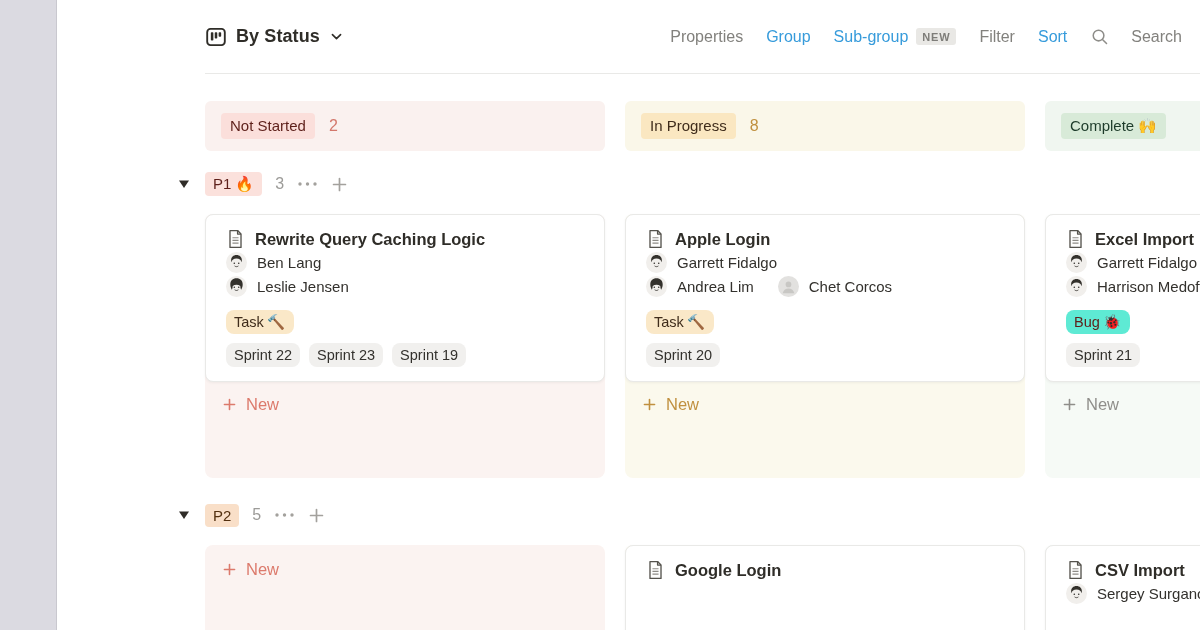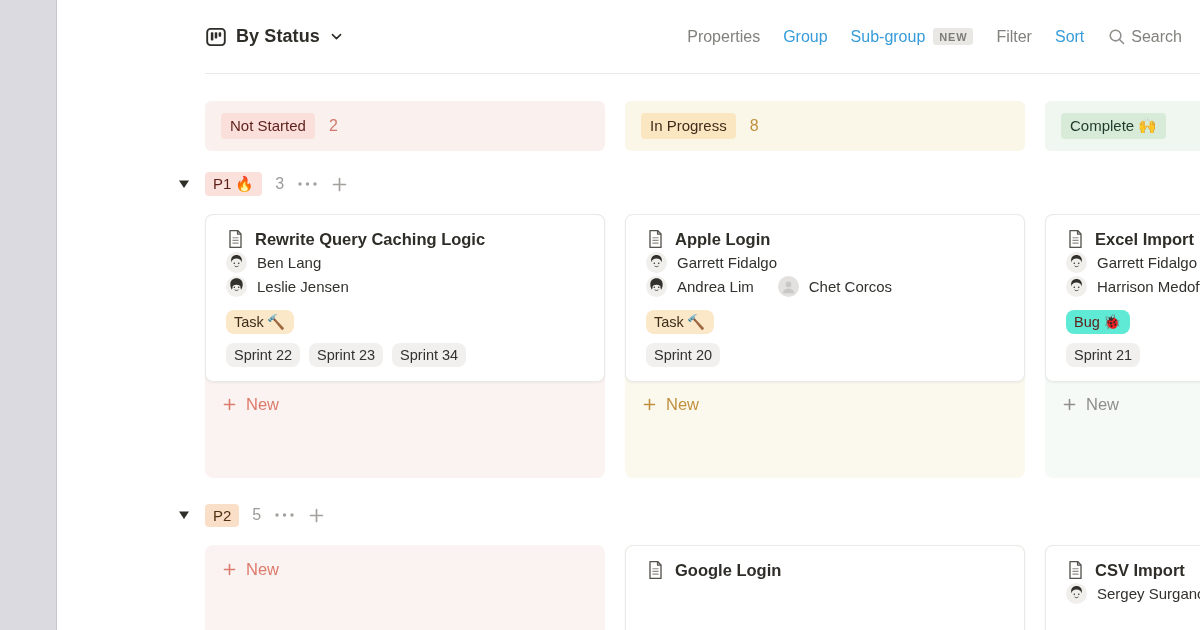--- a/index.html
+++ b/index.html
@@ -15,21 +15,21 @@
     display:flex; align-items:center; gap:9px; cursor:pointer; }
   .view-title { font-size:18px; font-weight:700; color:#2F2D28; letter-spacing:.1px; }
   .topmenu { position:absolute; right:18px; top:0; height:73px;
     display:flex; align-items:center; gap:23px; font-size:16px; }
   .m { cursor:pointer; }
   .m.gray { color:#82817D; }
   .m.blue { color:#369BDB; }
   .subgroup-wrap { display:flex; align-items:center; gap:8px; }
   .new-badge { font-size:11px; font-weight:600; letter-spacing:.8px; color:#7E7D79;
     background:#E9E8E5; border-radius:3px; padding:3px 6px 2px; }
-  .searchbtn { display:flex; align-items:center; gap:5px; color:#82817D; cursor:pointer; }
+  .searchbtn { display:flex; align-items:center; gap:22px; color:#82817D; cursor:pointer; }
   .divider { position:absolute; left:147px; right:0; top:73px; height:1px; background:#E9E9E7; }
 
   
   .board { position:absolute; left:147px; top:74px; width:1400px; }
   .row3 { display:grid; grid-template-columns:400px 400px 400px; column-gap:20px; }
   .col-strip { height:50px; border-radius:6px; display:flex; align-items:center; padding:0 16px; }
   .c0 .col-strip, .strip0 { background:#FAF1EF; }
   .strip1 { background:#FAF7E9; }
   .strip2 { background:#F0F6F0; }
   .col-headers { margin-top:27px; }
@@ -199,21 +199,21 @@
                 </svg>
             </span>
             <span class="pname">Leslie Jensen</span>
           </div>
           <div class="trow">
             <span class="tag yellow">Task 🔨</span>
           </div>
           <div class="trow" style="margin-top:9px">
             <span class="tag gray">Sprint 22</span>
             <span class="tag gray">Sprint 23</span>
-            <span class="tag gray">Sprint 34</span>
+            <span class="tag gray">Sprint 19</span>
           </div>
         </div>
         <div class="newrow">
           <span class="icon">
             <svg width="15" height="15" viewBox="0 0 16 16">
                 <path d="M8 2.6v10.8M2.6 8h10.8" stroke="currentColor" stroke-width="1.7" stroke-linecap="round"></path>
               </svg>
           </span>
           <span>New</span>
         </div>

